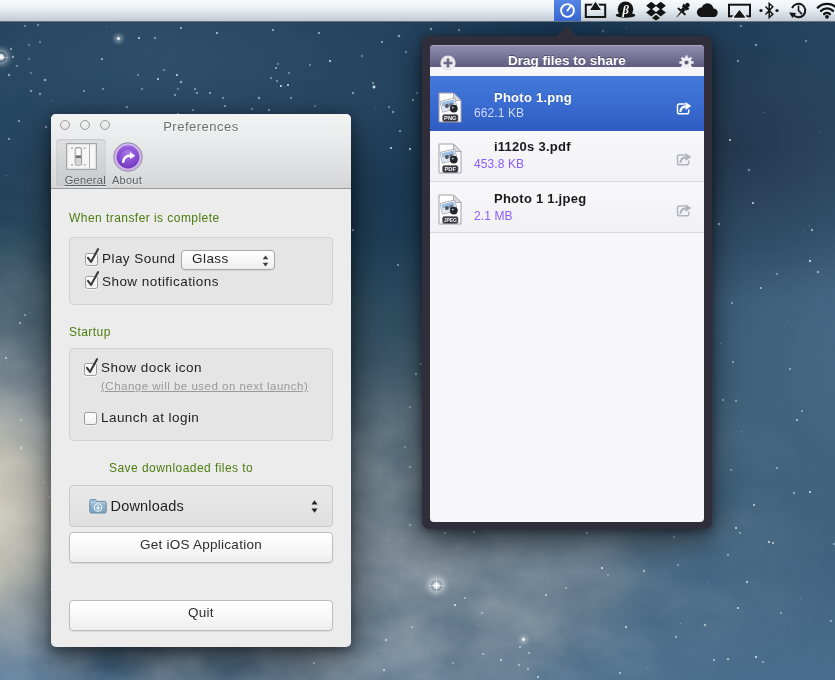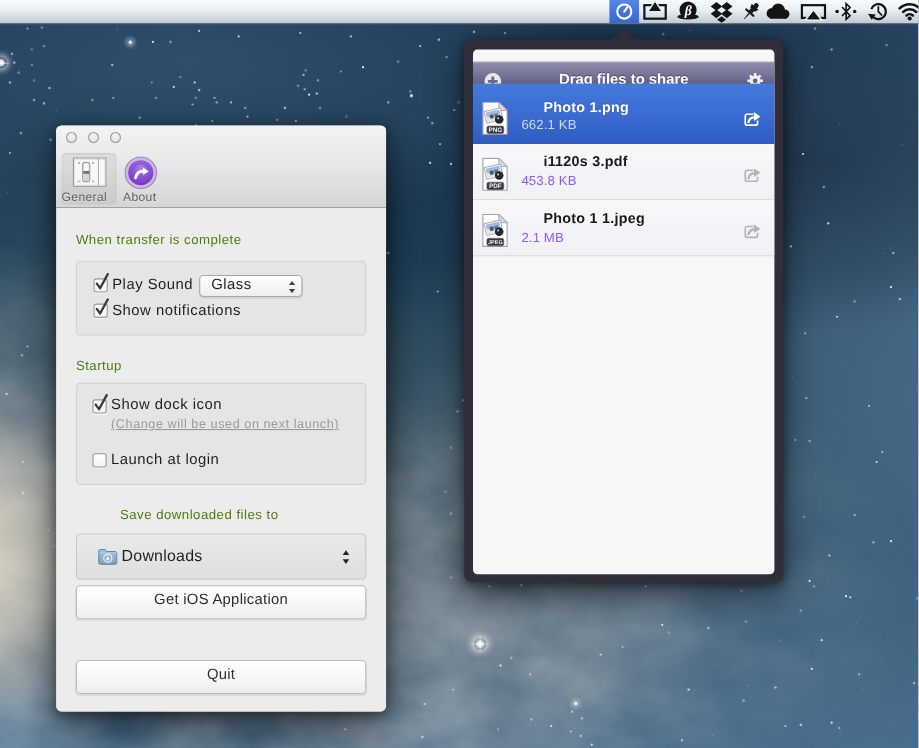--- a/index.html
+++ b/index.html
@@ -28,21 +28,21 @@
 .bigstar{position:absolute;border-radius:50%;}
 
 .menubar{position:absolute;left:0;top:0;width:835px;height:21px;
 background:linear-gradient(#f8fbfd 0%,#e9eff4 42%,#d2dae2 75%,#c1cad3 100%);
 border-bottom:1px solid #6a737d;}
 .mb-hl{position:absolute;left:554px;top:0;width:27px;height:21px;background:linear-gradient(#5585e6,#3866cf);}
 
 .panel{position:absolute;left:422px;top:36px;width:290px;height:493px;background:#312e3c;border-radius:7px;box-shadow:0 12px 32px rgba(0,0,0,0.55), 0 2px 8px rgba(0,0,0,0.4);}
 .parrow{position:absolute;left:556px;top:26px;width:0;height:0;border-left:11px solid transparent;border-right:11px solid transparent;border-bottom:11px solid #312e3c;}
 .pinner{position:absolute;left:430px;top:45px;width:274px;height:477px;border-radius:4px;overflow:hidden;background:#f7f7fa;}
-.phead{position:absolute;left:0;top:11px;width:274px;height:22px;background:linear-gradient(#908eac 0%,#7b799b 45%,#5e5c7e 100%);box-shadow:inset 0 1px 0 rgba(255,255,255,0.25);}
+.phead{position:absolute;left:0;top:0;width:274px;height:22px;background:linear-gradient(#908eac 0%,#7b799b 45%,#5e5c7e 100%);box-shadow:inset 0 1px 0 rgba(255,255,255,0.25);}
 .phead .ptitle{position:absolute;left:0;top:0;width:100%;text-align:center;line-height:31px;color:#fff;font-size:13.5px;font-weight:bold;text-shadow:0 -1px 0 rgba(0,0,0,0.35);}
 .prow{position:absolute;left:0;width:274px;}
 .row-blue{top:31px;height:55px;background:linear-gradient(#4579da 0%,#3a6cd1 50%,#2f5cc2 100%);}
 .row-lt{background:linear-gradient(#f8f8fb 0%,#f1f1f5 100%);border-bottom:1px solid #d9d9de;}
 .r2{top:86px;height:50px;}
 .r3{top:137px;height:50px;}
 .ft{position:absolute;left:44px;font-size:13px;font-weight:bold;color:#1a1a1a;line-height:13px;letter-spacing:0.25px;padding-left:20px;}
 .fs{position:absolute;left:44px;font-size:12px;color:#8b5cf6;line-height:12px;letter-spacing:0.1px;}
 .row-blue ~ .ft{}
 .ft.w{color:#fff;text-shadow:0 -1px 0 rgba(0,0,0,0.2);}
@@ -180,20 +180,21 @@
       <path d="M5.3,12.8 C5.7,9.6 7.5,7.7 10.7,7.4" fill="none" stroke="#b3b3bc" stroke-width="2.1"></path>
       <polygon points="10.3,2.9 16.3,7.1 10.5,10.9" fill="#b3b3bc"></polygon>
     </svg>
   </div>
 
   <div class="prefs"></div>
   <div class="pchrome"></div>
   <div class="tl" style="left:59.8px;"></div>
   <div class="tl" style="left:79.5px;"></div>
   <div class="tl" style="left:99.5px;"></div>
+  <div class="wtitle">Preferences</div>
   <div class="tbsel"></div>
   <svg width="31" height="27" viewBox="0 0 31 27" style="position:absolute;left:65.5px;top:142.5px;">
     <rect x="0.7" y="0.7" width="29.6" height="25.6" fill="#f7f7f7" stroke="#9a9a9a" stroke-width="1.1"></rect>
     <rect x="1.8" y="1.8" width="27.4" height="23.4" fill="none" stroke="#e4e4e4" stroke-width="0.9"></rect>
     <line x1="23.5" y1="1.3" x2="23.5" y2="25.7" stroke="#a8a8a8" stroke-width="0.9"></line>
     <g fill="none" stroke="#9f9f9f" stroke-width="0.8">
       <path d="M5,4.2 l1.8,1.8 M6.8,4.2 l-1.8,1.8"></path>
       <path d="M17.8,4.2 l1.8,1.8 M19.6,4.2 l-1.8,1.8"></path>
       <path d="M5,21 l1.8,1.8 M6.8,21 l-1.8,1.8"></path>
       <path d="M17.8,21 l1.8,1.8 M19.6,21 l-1.8,1.8"></path>
@@ -210,21 +211,21 @@
       <stop offset="50%" stop-color="#8c52d6"></stop>
       <stop offset="100%" stop-color="#6a32b4"></stop>
     </radialGradient>
       </defs>
     <circle cx="15" cy="15" r="14.3" fill="#cfb4ee" stroke="#90909a" stroke-width="1"></circle>
     <circle cx="15" cy="15" r="11.4" fill="url(#abg)"></circle>
     <circle cx="15" cy="15" r="8.4" fill="none" stroke="#8348cf" stroke-width="1.2" opacity="0.65"></circle>
     <path d="M10.2,19.8 C11,15.7 13.9,13.5 17.3,13.7" fill="none" stroke="#ffffff" stroke-width="2.5" stroke-linecap="round"></path>
     <polygon points="16.8,10 22.2,13.8 17,17.1" fill="#ffffff"></polygon>
   </svg>
-  <div class="tblabel" style="left:56px;top:174.5px;width:50px;text-align:left;">General</div>
+  <div class="tblabel" style="left:56px;top:174.5px;width:50px;text-align:right;text-decoration:underline;">General</div>
   <div class="tblabel" style="left:103px;top:174.5px;width:48px;text-align:center;">About</div>
 
   <div class="plabel" style="left:69px;top:211.5px;">When transfer is complete</div>
   <div class="gbox" style="top:237px;height:68px;"></div>
   <div class="cb" style="left:85px;top:253px;"></div>
   <svg width="15" height="17" viewBox="0 0 15 17" style="position:absolute;left:85px;top:248px;">
       <path d="M3,9.8 L6,14 L13,1.2" fill="none" stroke="#3a3a3a" stroke-width="2.1" stroke-linecap="round" stroke-linejoin="round"></path>
     </svg>
   <div class="cblabel" style="left:102px;top:251.5px;">Play Sound</div>
   <div class="combo"></div>

